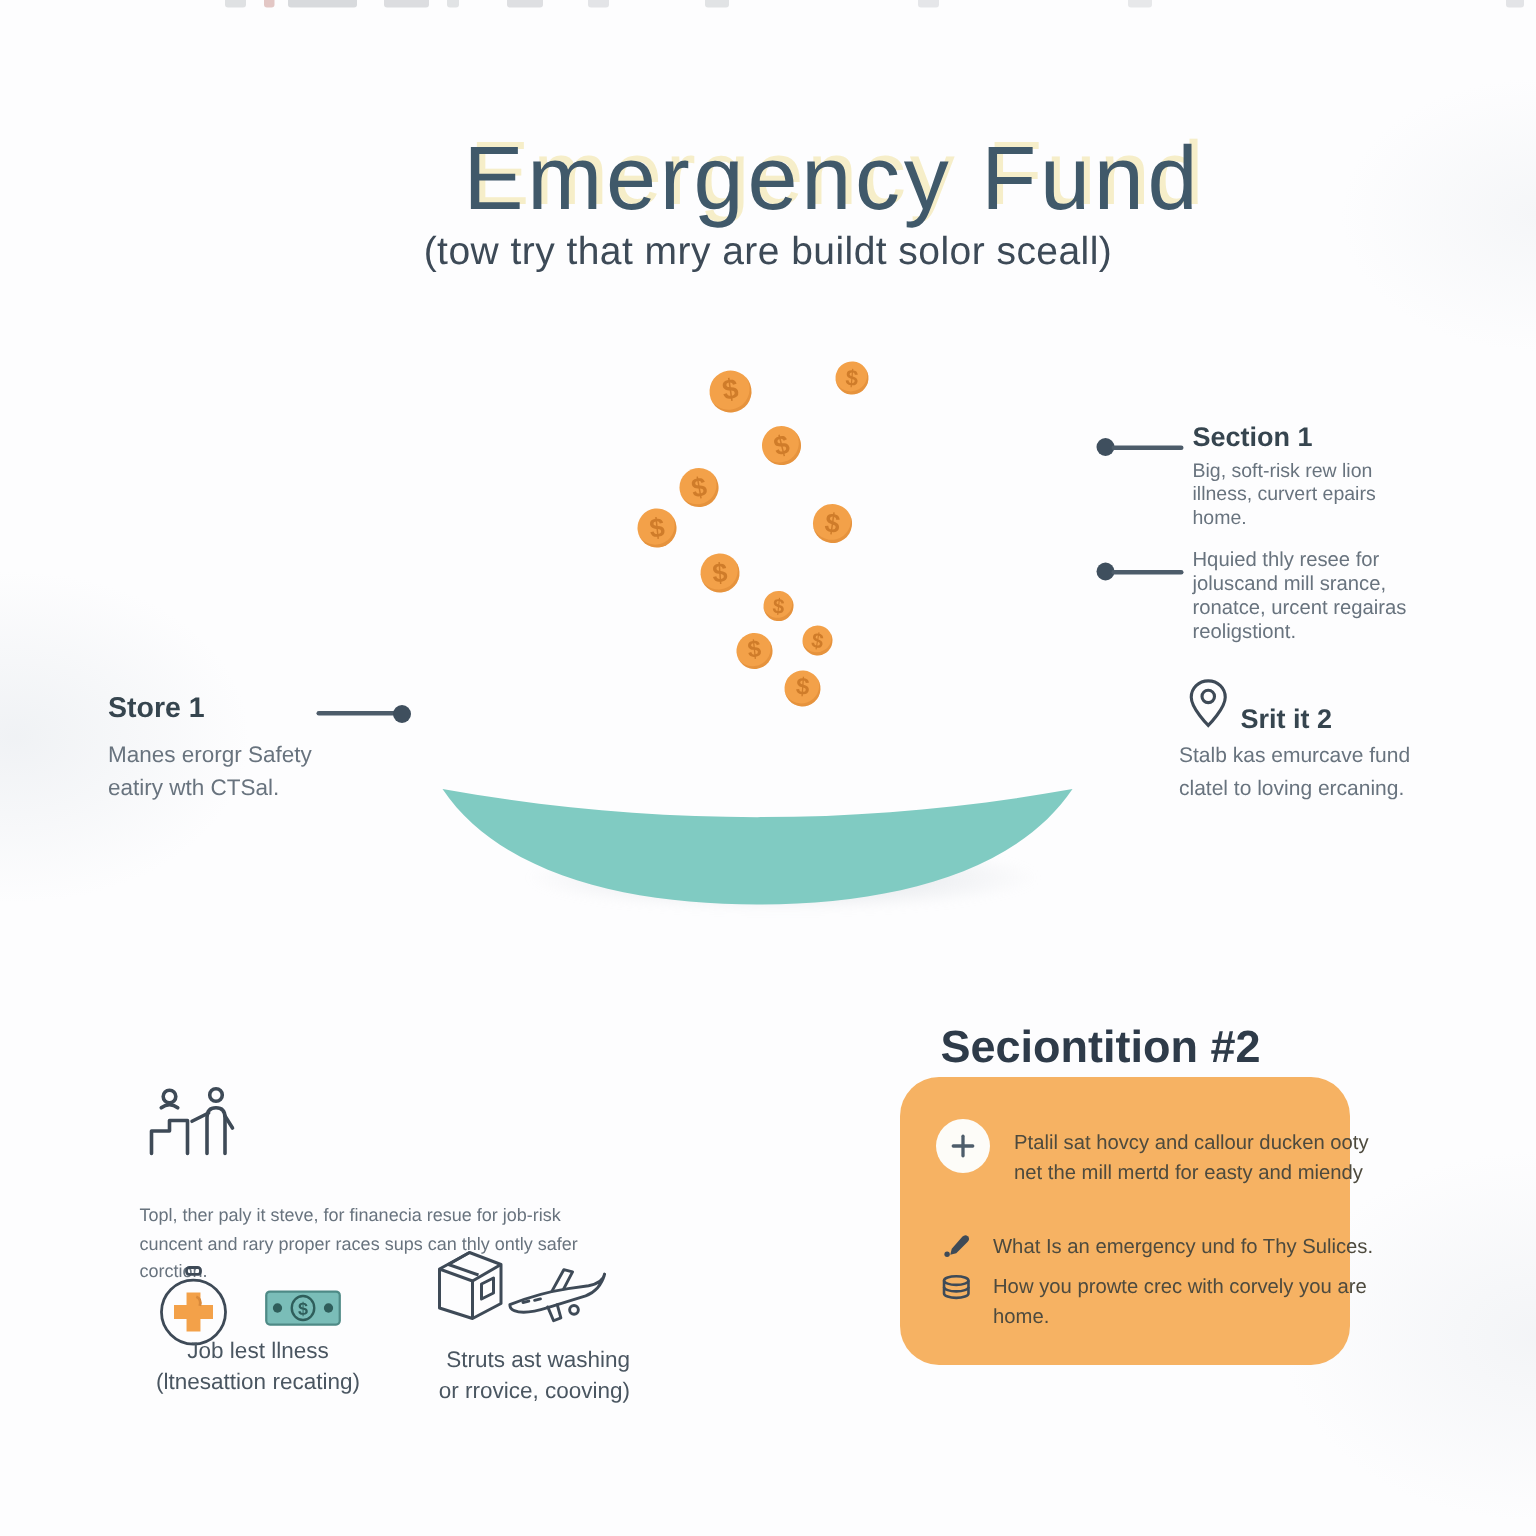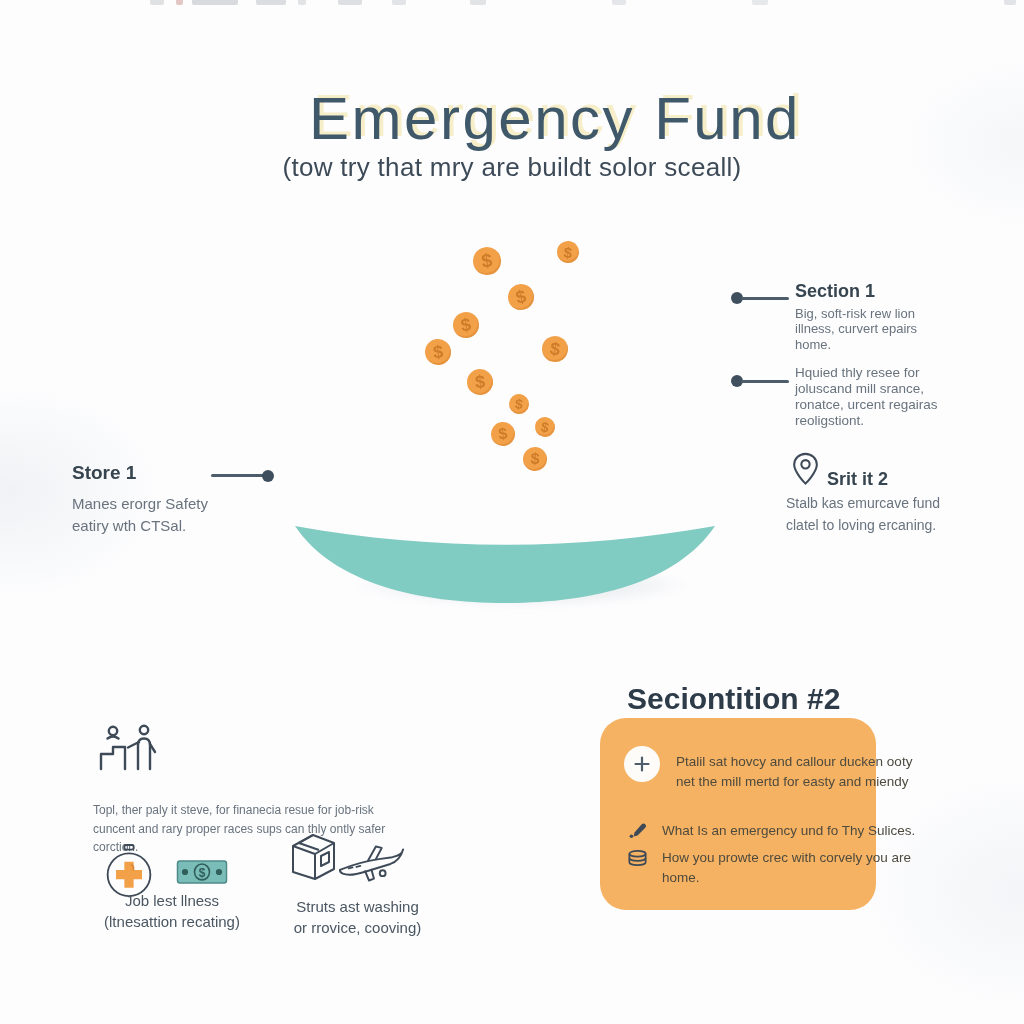--- a/index.html
+++ b/index.html
@@ -55,26 +55,26 @@
   .sec1-p2{position:absolute;left:795px;top:365px;width:175px;font-size:13.5px;line-height:1.18;}
 
   .spot2-title{position:absolute;left:827px;top:459px;font-size:18px;margin-top:10px;}
   .spot2-body{position:absolute;left:786px;top:493px;width:195px;font-size:14px;line-height:1.55;}
 
   
   .what-title{position:absolute;left:88px;top:669px;margin:0;font-size:31px;font-weight:700;color:#2e3b49;}
   .what-body{position:absolute;left:93px;top:801px;width:380px;font-size:12px;line-height:1.55;}
   .icon-label{position:absolute;font-size:15px;line-height:1.4;color:#4a5661;text-align:center;white-space:pre-line;margin:0;}
   .label-1{left:92px;top:848px;width:160px;margin-top:42px;}
-  .label-2{left:280px;top:896px;width:155px;}
+  .label-2{left:265px;top:896px;width:155px;text-align:right;}
   .abs{position:absolute;}
 
   
   .sec2-title{position:absolute;left:615px;top:670px;margin:12px;font-size:30px;font-weight:700;color:#2e3b49;}
-  .card{position:absolute;left:600px;top:718px;width:276px;height:192px;border-radius:26px;background:#f6b263;}
+  .card{position:absolute;left:600px;top:718px;width:300px;height:192px;border-radius:26px;background:#f6b263;}
   .card p{margin:0;color:#4d4a3e;font-size:13.5px;line-height:1.5;white-space:pre-line;}
   .plus-circle{
     position:absolute;left:24px;top:28px;width:36px;height:36px;border-radius:50%;
     background:#fdfcf8;display:flex;align-items:center;justify-content:center;
   }
   .card-t1{position:absolute;left:76px;top:34px;width:266px;}
   .card-t2{position:absolute;left:62px;top:103px;width:280px;}
   .card-t3{position:absolute;left:62px;top:130px;width:274px;}
 </style>
 </head>

